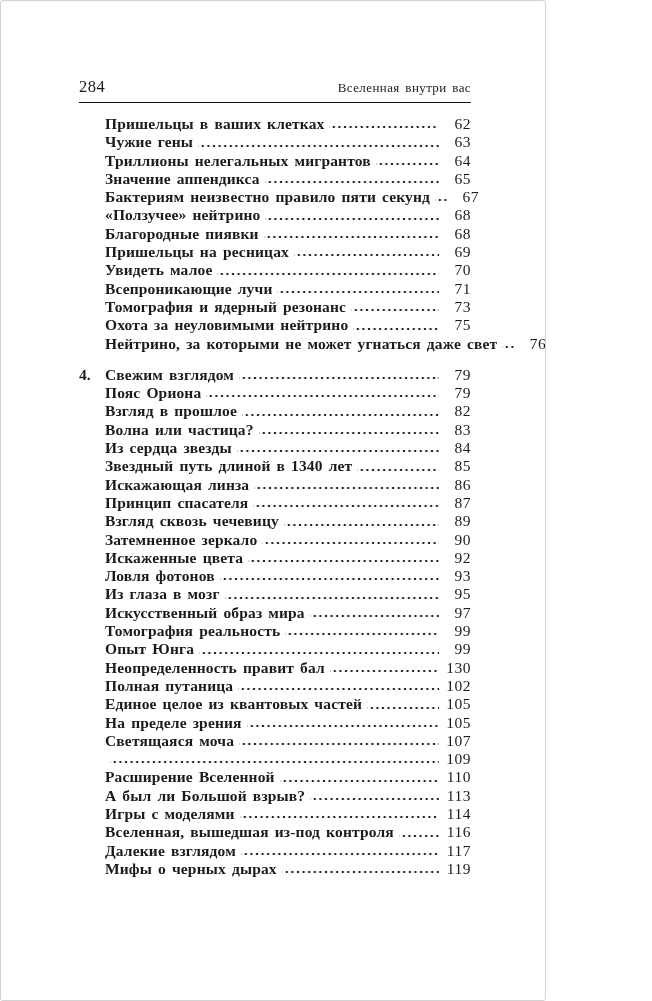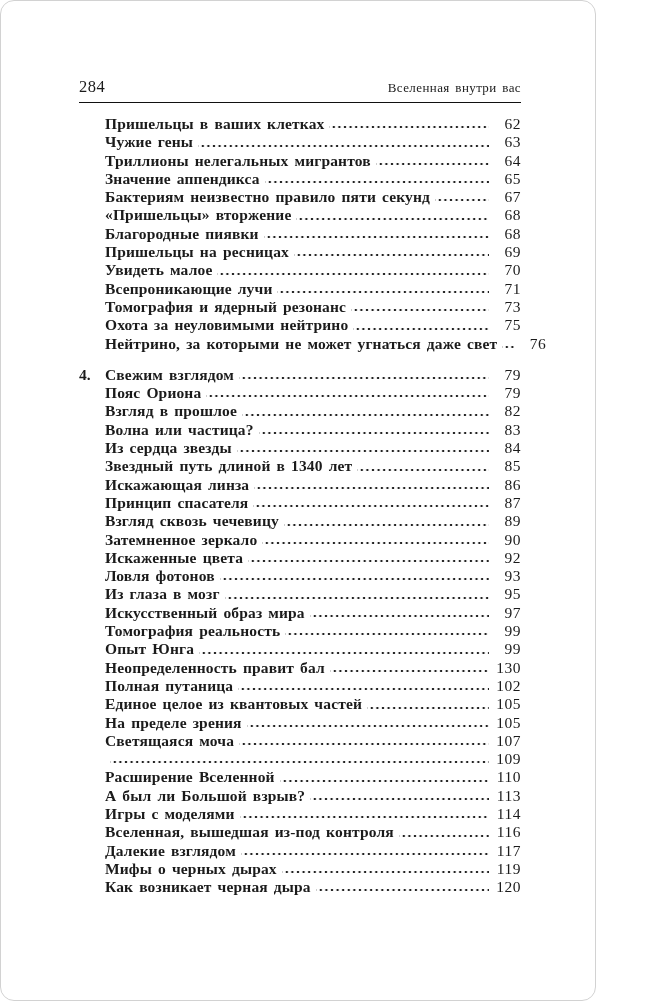--- a/index.html
+++ b/index.html
@@ -4,26 +4,26 @@
 <style>
   html, body {
     margin: 0;
     padding: 0;
     background: #ffffff;
     font-family: "Liberation Serif", "DejaVu Serif", serif;
     color: #1b1b1b;
   }
   .page {
     position: relative;
-    width: 596px;
+    width: 546px;
     height: 1001px;
     box-sizing: border-box;
     background: #ffffff;
     border: 1px solid #d2d2d2;
-    border-radius: 14px;
+    border-radius: 3px;
     overflow: hidden;
     padding: 76px 74px 0 78px;
   }
   .header {
     display: flex;
     justify-content: space-between;
     align-items: baseline;
     font-size: 16px;
   }
   .header .pageno {
@@ -124,21 +124,21 @@
     <span class="pg">65</span>
   </div>
         <div class="row">
     <span class="num"></span>
     <span class="title">Бактериям неизвестно правило пяти секунд</span>
     <span class="leader"></span>
     <span class="pg">67</span>
   </div>
         <div class="row">
     <span class="num"></span>
-    <span class="title">«Пришельцы» вторжение</span>
+    <span class="title">«Ползучее» нейтрино</span>
     <span class="leader"></span>
     <span class="pg">68</span>
   </div>
         <div class="row">
     <span class="num"></span>
     <span class="title">Благородные пиявки</span>
     <span class="leader"></span>
     <span class="pg">68</span>
   </div>
         <div class="row">
@@ -339,21 +339,15 @@
     <span class="title">Далекие взглядом</span>
     <span class="leader"></span>
     <span class="pg">117</span>
   </div>
         <div class="row">
     <span class="num"></span>
     <span class="title">Мифы о черных дырах</span>
     <span class="leader"></span>
     <span class="pg">119</span>
   </div>
-        <div class="row">
-    <span class="num"></span>
-    <span class="title">Как возникает черная дыра</span>
-    <span class="leader"></span>
-    <span class="pg">120</span>
-  </div>
       </div>
     </div>
 </div>
 
 </body></html>

